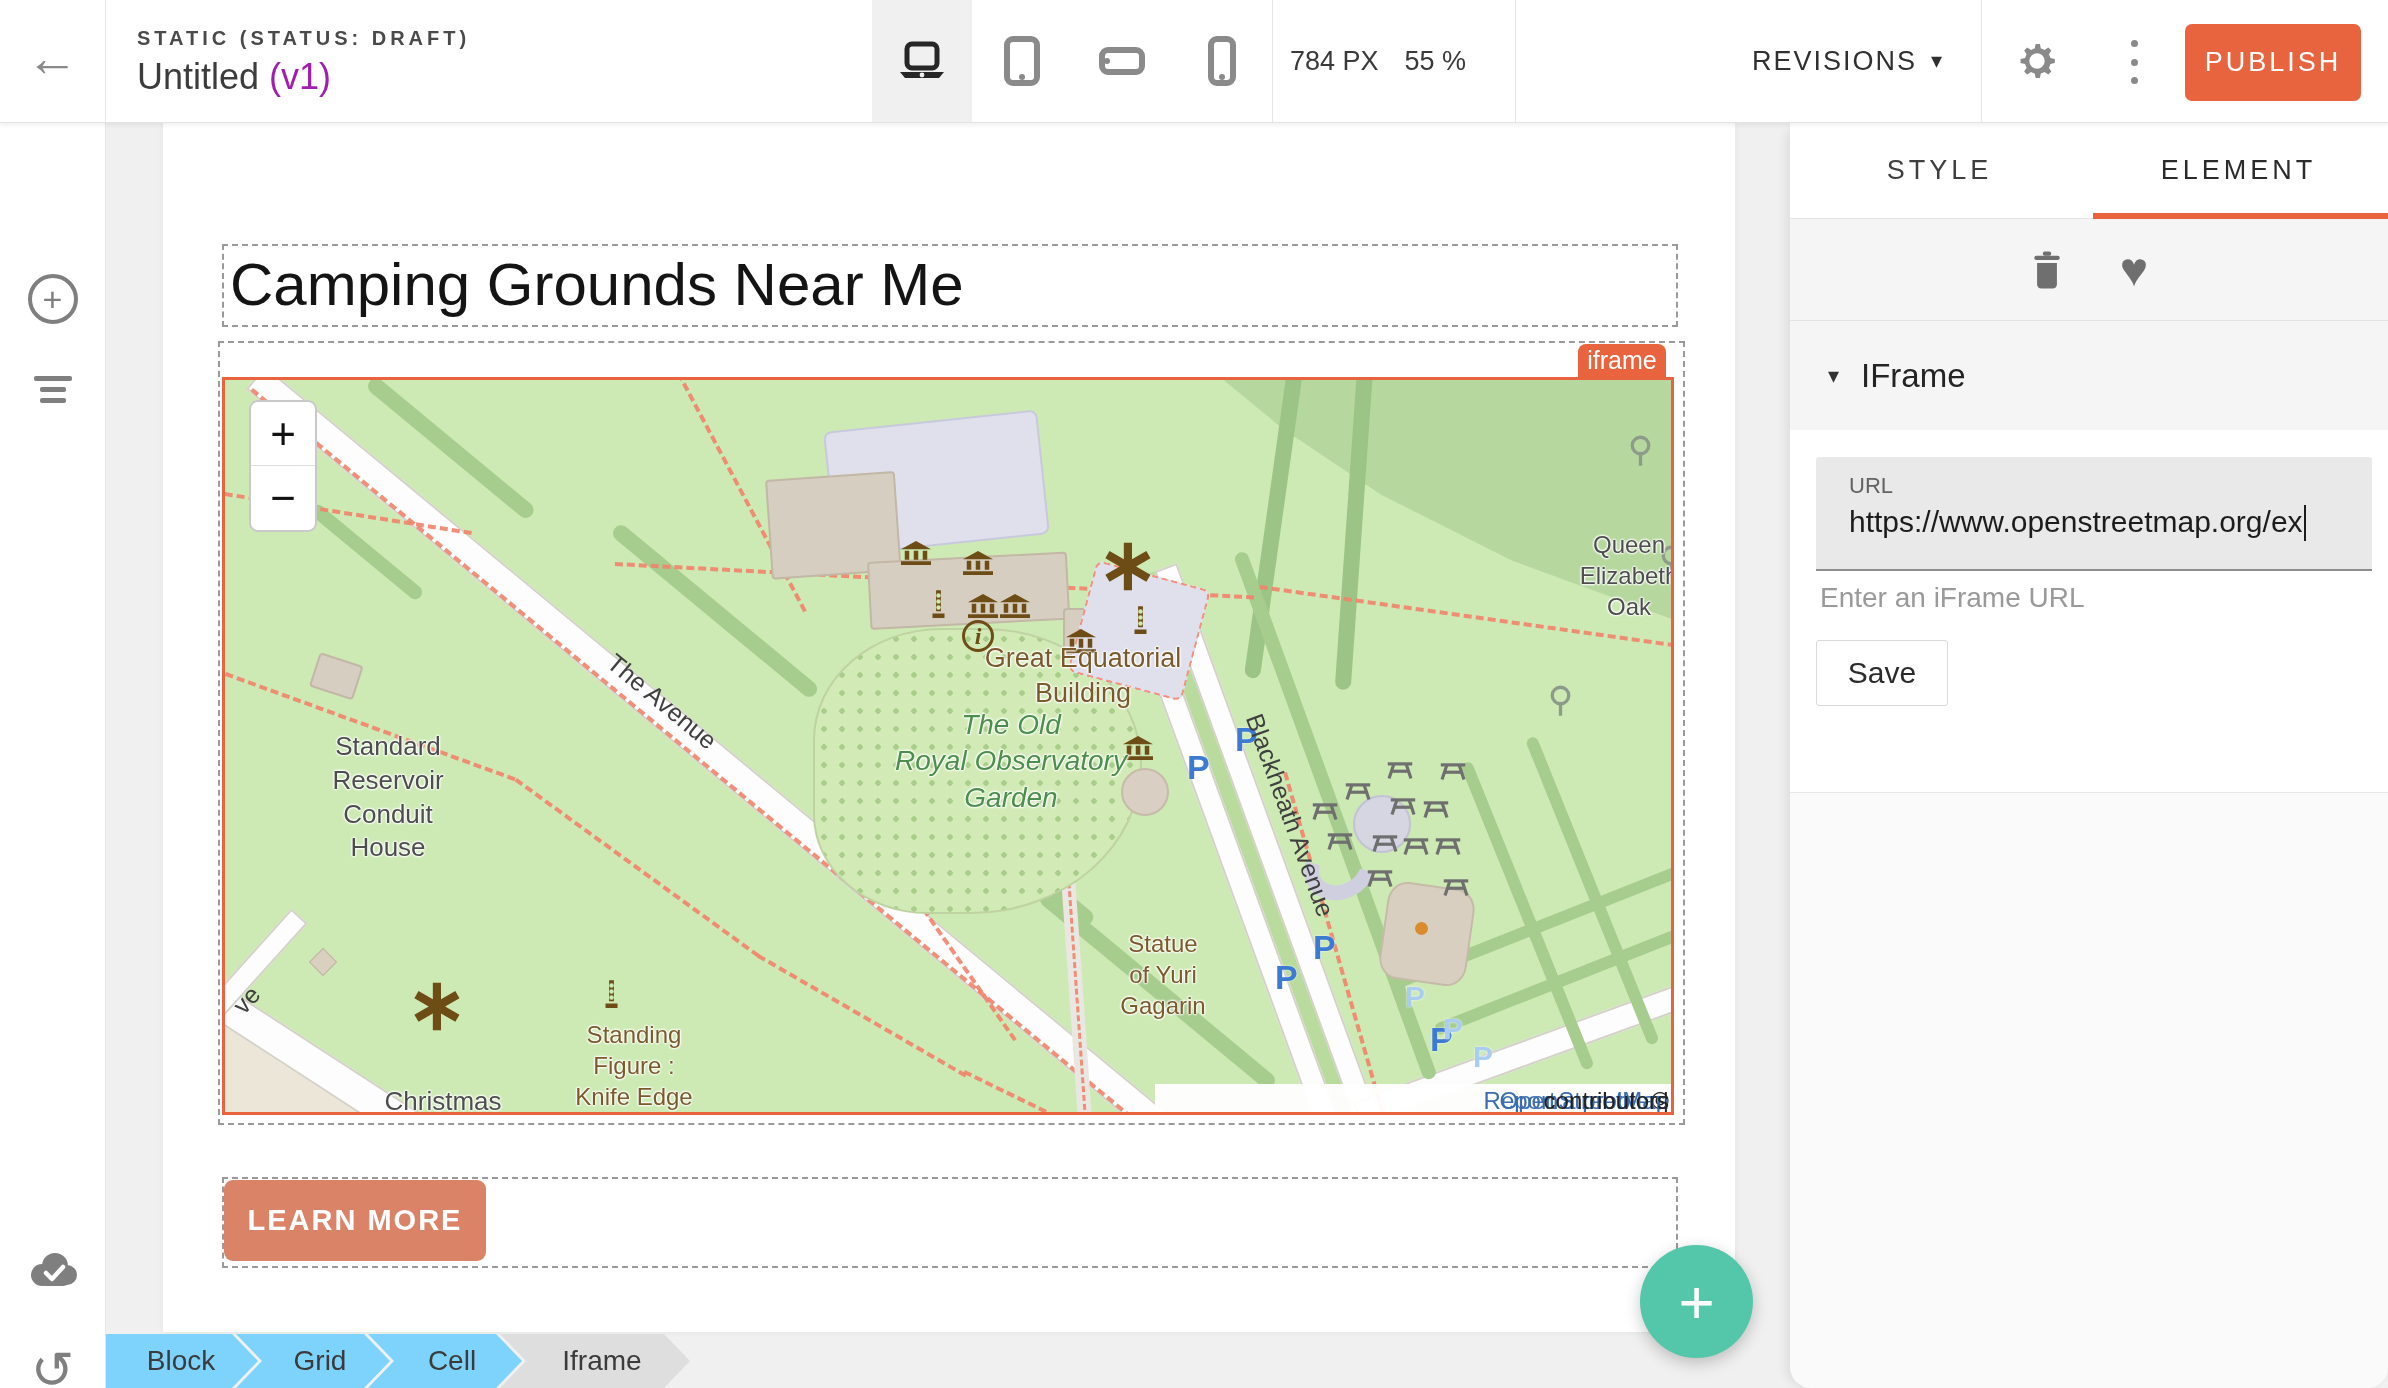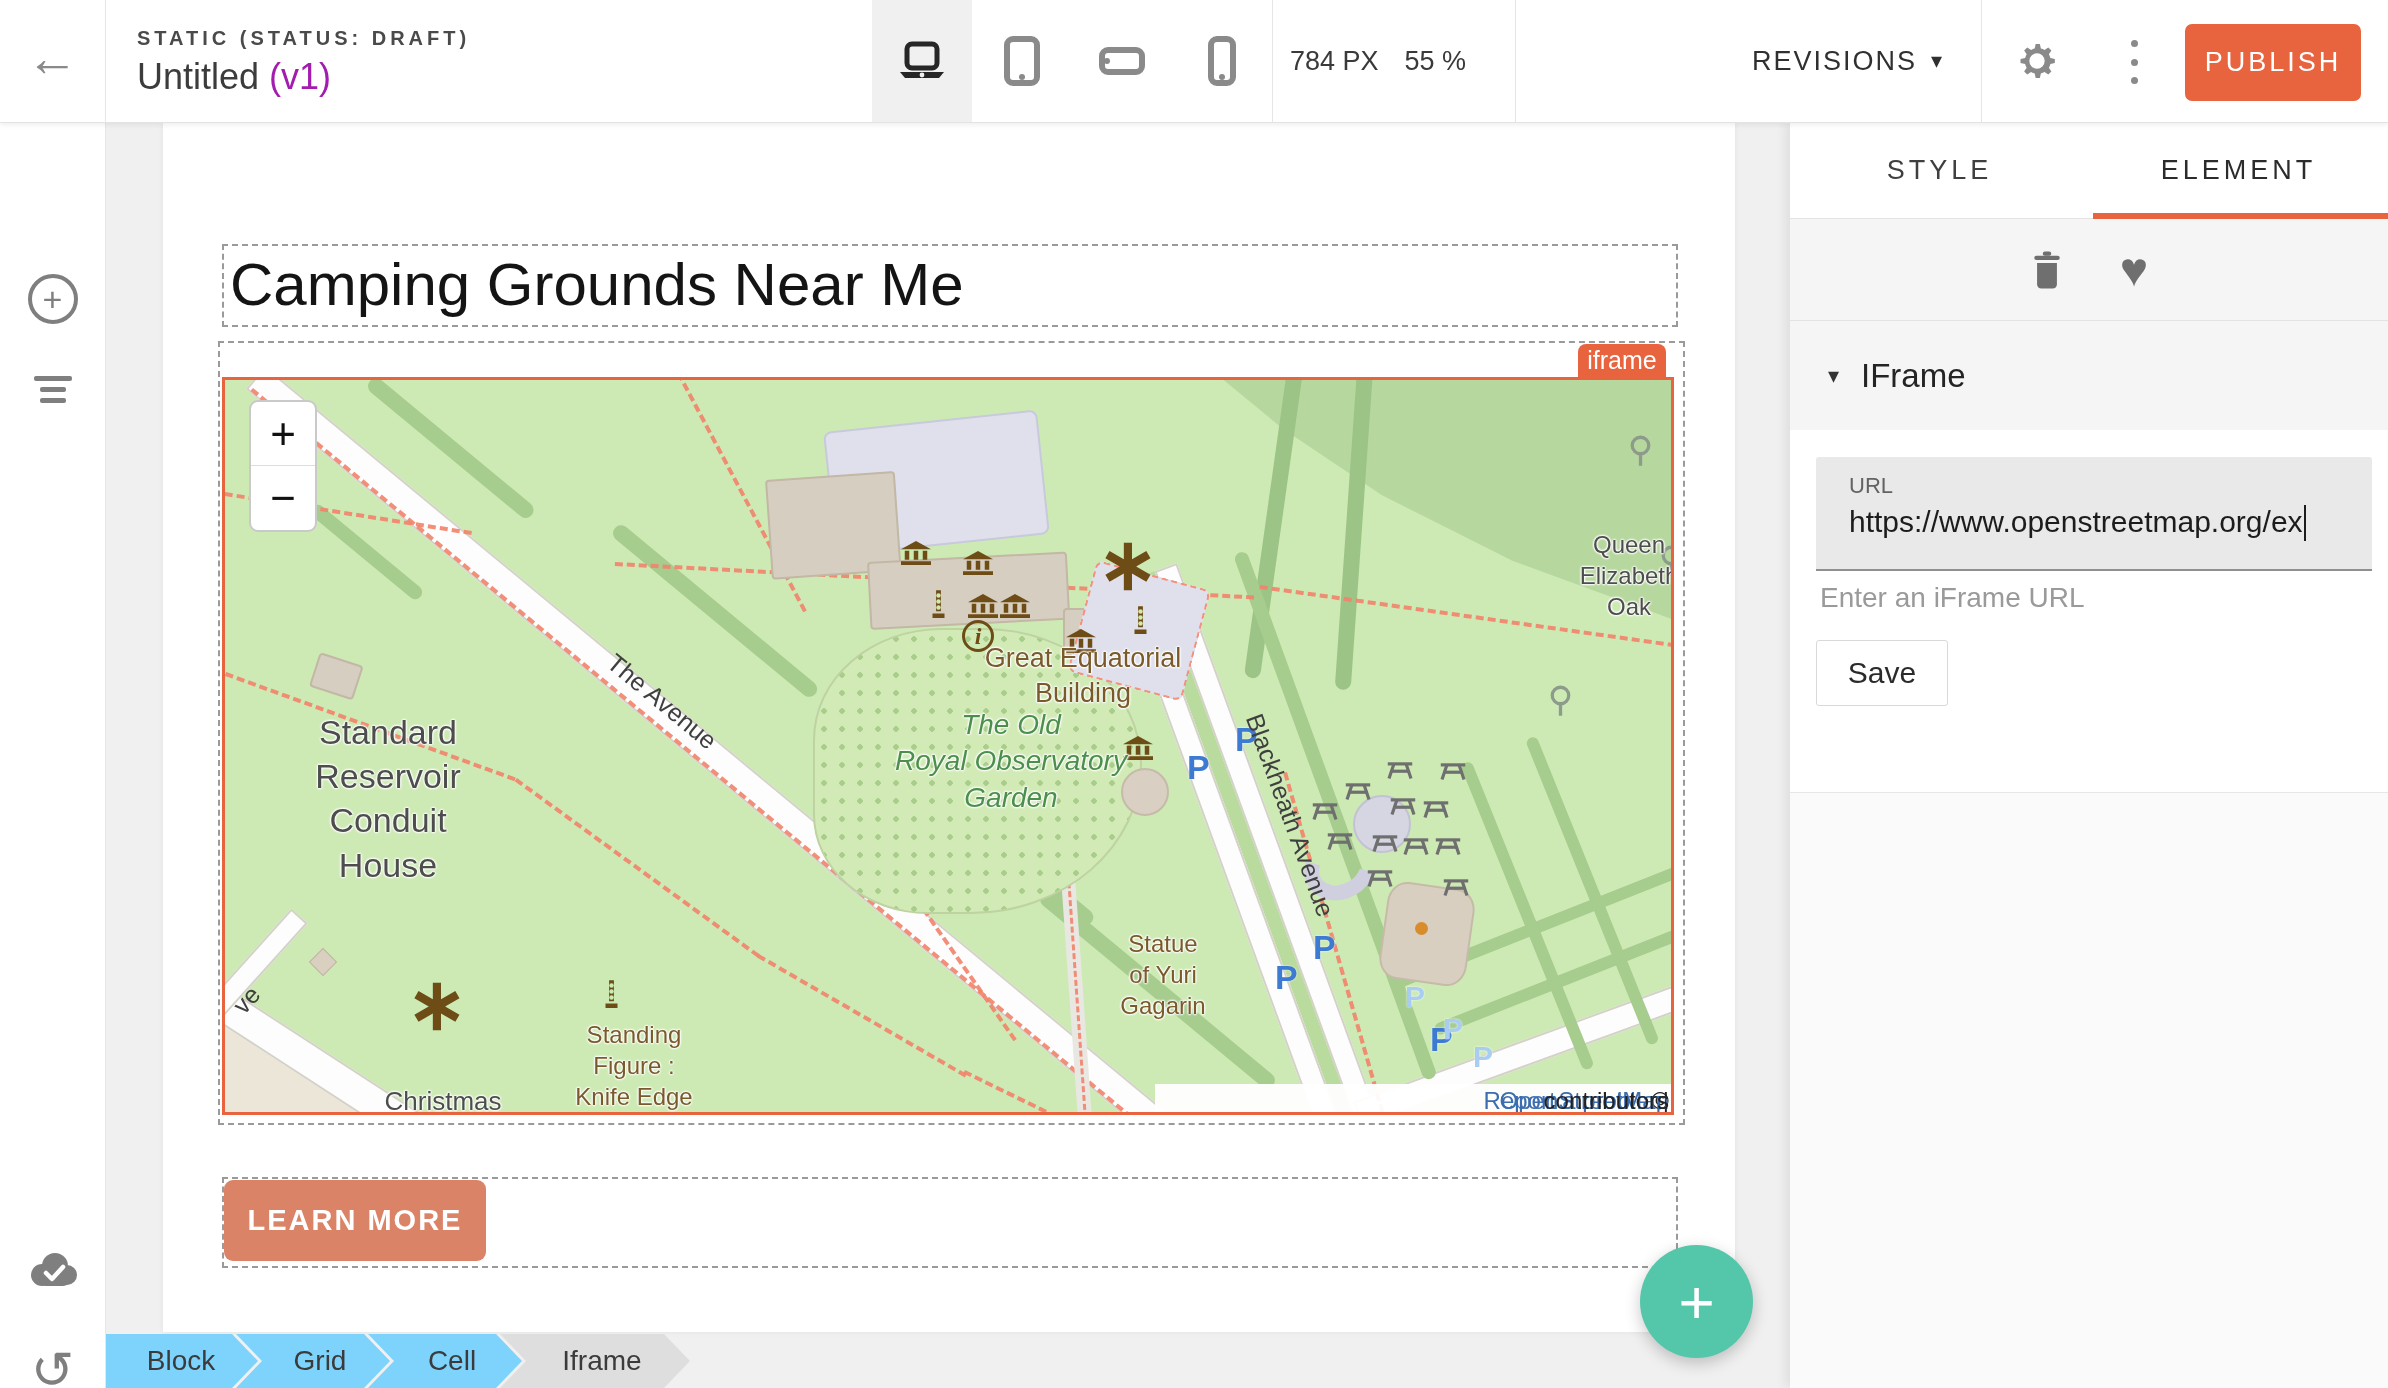--- a/index.html
+++ b/index.html
@@ -64,21 +64,21 @@
   .infoc{width:26px;height:26px;border:3.5px solid #6d4c16;border-radius:50%;color:#6d4c16;font-family:"Liberation Serif",serif;
          font-weight:bold;font-style:italic;font-size:24px;display:flex;align-items:center;justify-content:center;}
   .garden{background:#d2ebb6;background-image:radial-gradient(#a9cd8a 2.5px,transparent 3px);background-size:18px 18px;
           border:2px solid #bfd2a2;}
   
   .crumb{position:absolute;top:1334px;height:54px;background:#7dd3fc;color:#3b3b3b;font-size:28px;
          display:flex;align-items:center;justify-content:center;cursor:pointer;z-index:20;}
   .crumb.mid{clip-path:polygon(0 0,calc(100% - 26px) 0,100% 50%,calc(100% - 26px) 100%,0 100%,26px 50%);}
   .crumb.first{clip-path:polygon(0 0,calc(100% - 26px) 0,100% 50%,calc(100% - 26px) 100%,0 100%);}
   
-  .panel{left:1790px;top:122px;width:598px;height:1266px;background:#fafafa;box-shadow:-5px 0 10px rgba(0,0,0,.07);z-index:35;}
+  .panel{left:1790px;top:122px;width:598px;height:1266px;background:#fafafa;box-shadow:-5px 0 10px rgba(0,0,0,.07);z-index:35;border-radius:21px;}
   .panel .tabs{left:0;top:0;width:598px;height:96px;background:#fff;border-bottom:1px solid #e3e3e3;display:flex;}
   .tab{flex:1;display:flex;align-items:center;justify-content:center;font-size:27px;letter-spacing:4px;color:#3f3f3f;cursor:pointer;}
   .tabline{left:303px;top:91px;width:295px;height:6px;background:#e8643f;}
   .iconband{left:0;top:97px;width:598px;height:101px;background:#f5f5f5;border-bottom:1px solid #e3e3e3;
             display:flex;align-items:center;justify-content:center;gap:56px;color:#6f6f6f;}
   .secthead{left:0;top:199px;width:598px;height:109px;background:#f5f5f5;display:flex;align-items:center;gap:22px;
             padding-left:38px;box-sizing:border-box;font-size:33px;color:#242424;}
   .whitecard{left:0;top:308px;width:598px;height:362px;background:#fff;border-bottom:1px solid #e7e7e7;}
   .urlbox{left:26px;top:27px;width:556px;height:112px;background:#e9e9e9;border-bottom:2px solid #8f8f8f;border-radius:3px 3px 0 0;}
   .urllab{left:33px;top:16px;font-size:22px;color:#636363;}
@@ -453,21 +453,21 @@
     <div class="pk" style="left:1050px;top:578px;">P</div>
     <div class="pk" style="left:1088px;top:548px;">P</div>
     <div class="pk" style="left:1205px;top:640px;">P</div>
     <div class="pk lt" style="left:1180px;top:600px;">P</div>
     <div class="pk lt" style="left:1218px;top:632px;">P</div>
     <div class="pk lt" style="left:1248px;top:660px;">P</div>
 
     <div class="roadlbl" style="left:395px;top:268px;transform:rotate(39.6deg);">The Avenue</div>
     <div class="roadlbl" style="left:1042px;top:330px;transform:rotate(70deg);">Blackheath Avenue</div>
     <div class="roadlbl" style="left:2px;top:620px;transform:rotate(-48deg);">ve</div>
-    <div class="mlbl" style="left:163px;top:418px;font-size:34px;">Standard
+    <div class="mlbl" style="left:163px;top:418px;font-size:26px;">Standard
 Reservoir
 Conduit
 House</div>
     <div class="mlbl bn" style="left:858px;top:296px;font-size:27px;">Great Equatorial
 Building</div>
     <div class="mlbl gn" style="left:786px;top:382px;font-size:28px;">The Old
 Royal Observatory
 Garden</div>
     <div class="mlbl bn" style="left:938px;top:595px;">Statue
 of Yuri

